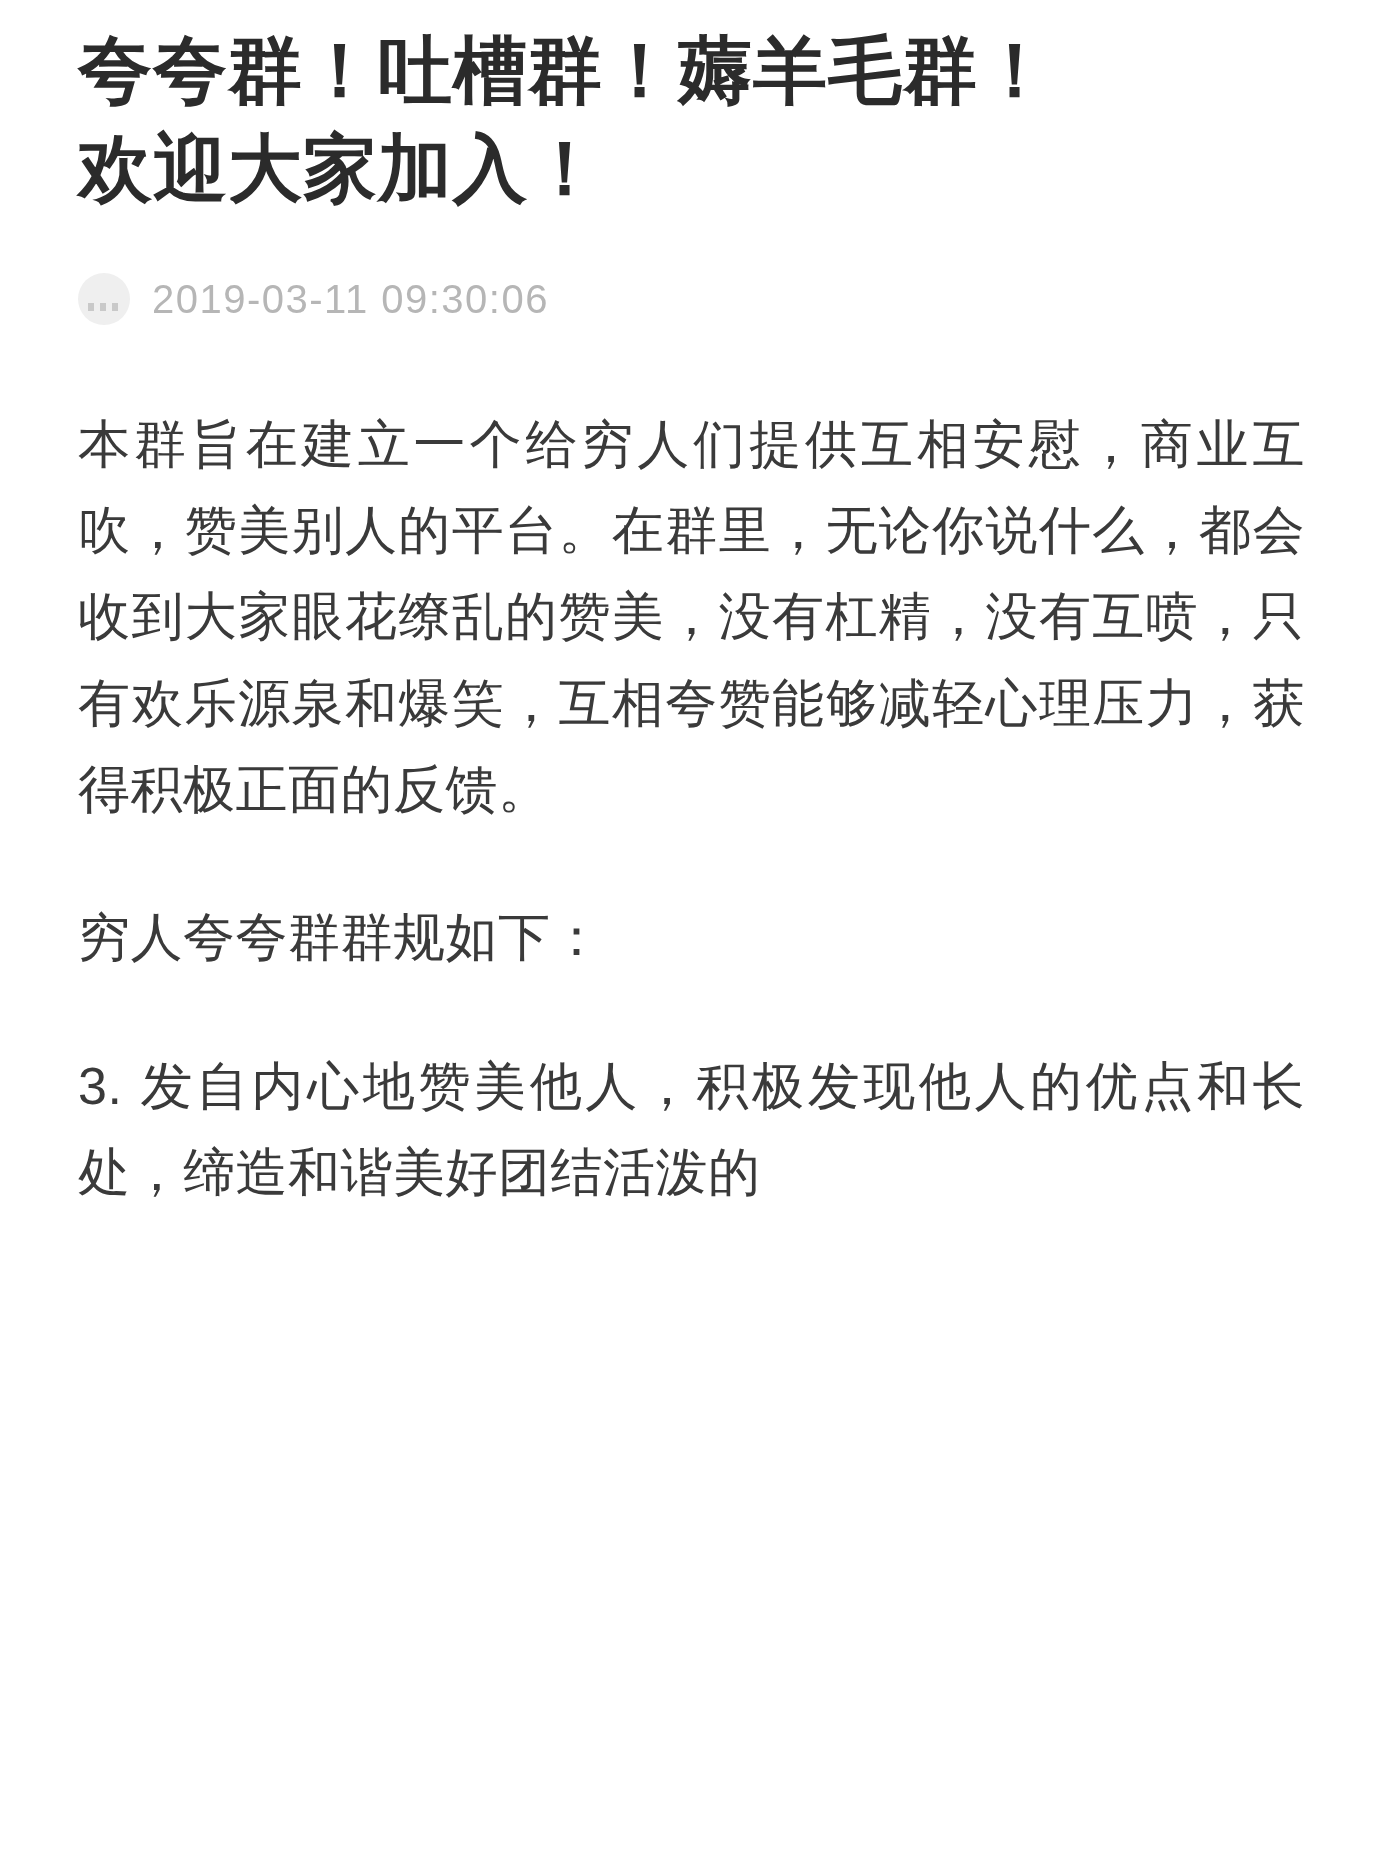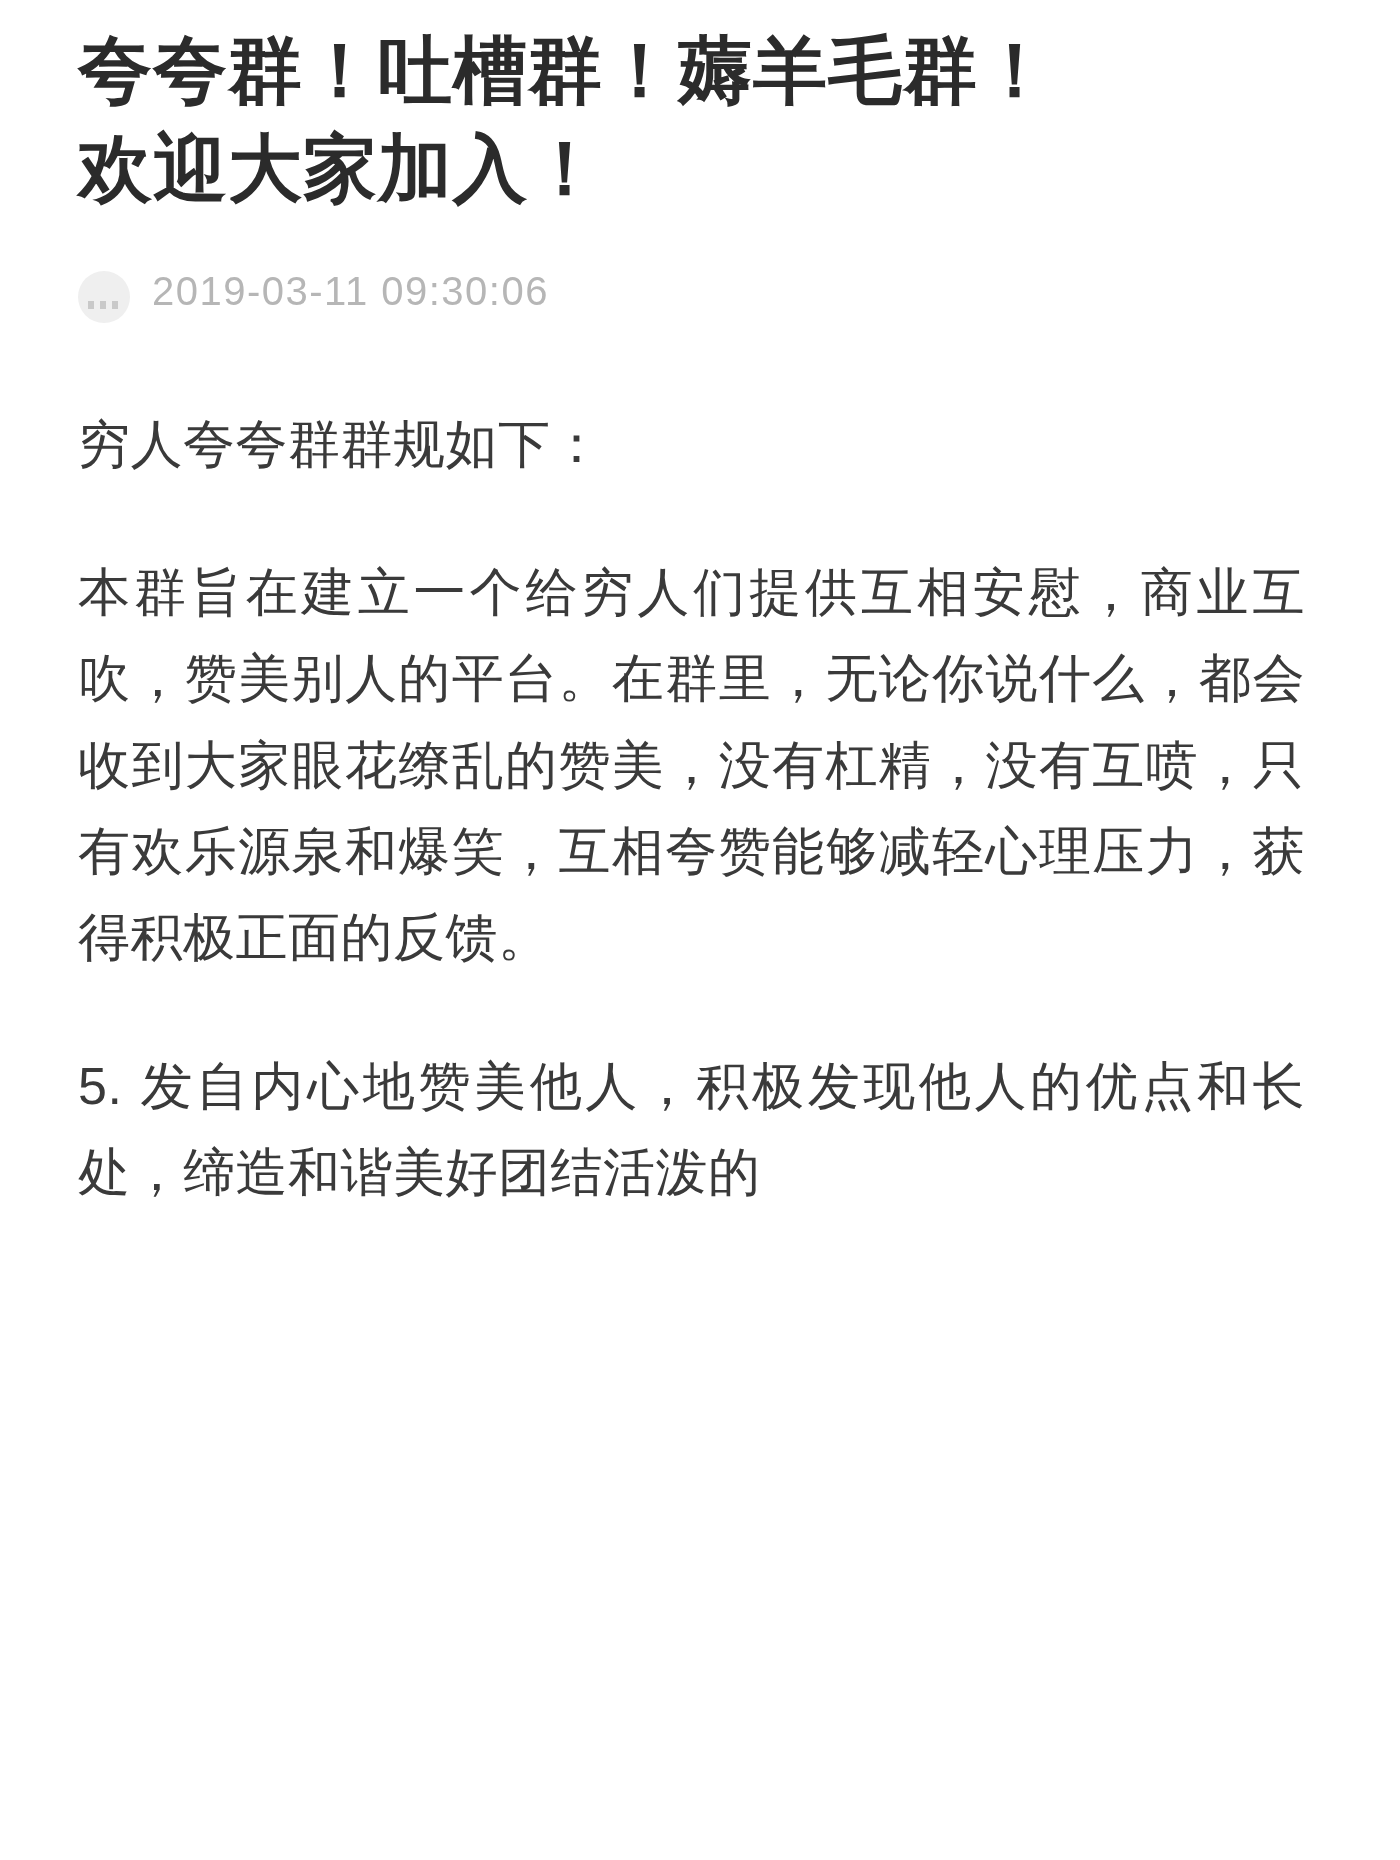--- a/index.html
+++ b/index.html
@@ -27,20 +27,21 @@
     line-height: 1.33;
     font-weight: 700;
     color: #2b2b2b;
     letter-spacing: 1px;
     margin: 0;
     padding-top: 12px;
     white-space: pre-wrap;
   }
   .meta-row {
     display: flex;
+    align-items: center;
     margin-top: 52px;
     height: 56px;
   }
   .meta-avatar {
     width: 52px;
     height: 52px;
     border-radius: 50%;
     background: #efefef;
     margin-right: 22px;
     position: relative;
@@ -100,19 +101,19 @@
 
   <h1 class="article-title">夸夸群！吐槽群！薅羊毛群！
 欢迎大家加入！</h1>
 
   <div class="meta-row">
     <div class="meta-avatar"></div>
     <div class="meta-date">2019-03-11 09:30:06</div>
   </div>
 
   <div class="body-block">
+    <p class="body-para">本群旨在建立一个给穷人们提供互相安慰，商业互吹，赞美别人的平台。在群里，无论你说什么，都会收到大家眼花缭乱的赞美，没有杠精，没有互喷，只有欢乐源泉和爆笑，互相夸赞能够减轻心理压力，获得积极正面的反馈。</p>
     <p class="body-para">穷人夸夸群群规如下：</p>
-    <p class="body-para">本群旨在建立一个给穷人们提供互相安慰，商业互吹，赞美别人的平台。在群里，无论你说什么，都会收到大家眼花缭乱的赞美，没有杠精，没有互喷，只有欢乐源泉和爆笑，互相夸赞能够减轻心理压力，获得积极正面的反馈。</p>
-    <p class="body-para">5. 发自内心地赞美他人，积极发现他人的优点和长处，缔造和谐美好团结活泼的</p>
+    <p class="body-para">3. 发自内心地赞美他人，积极发现他人的优点和长处，缔造和谐美好团结活泼的</p>
   </div>
 
   <div class="fade-bottom"></div>
 </div>
 
 </body></html>

